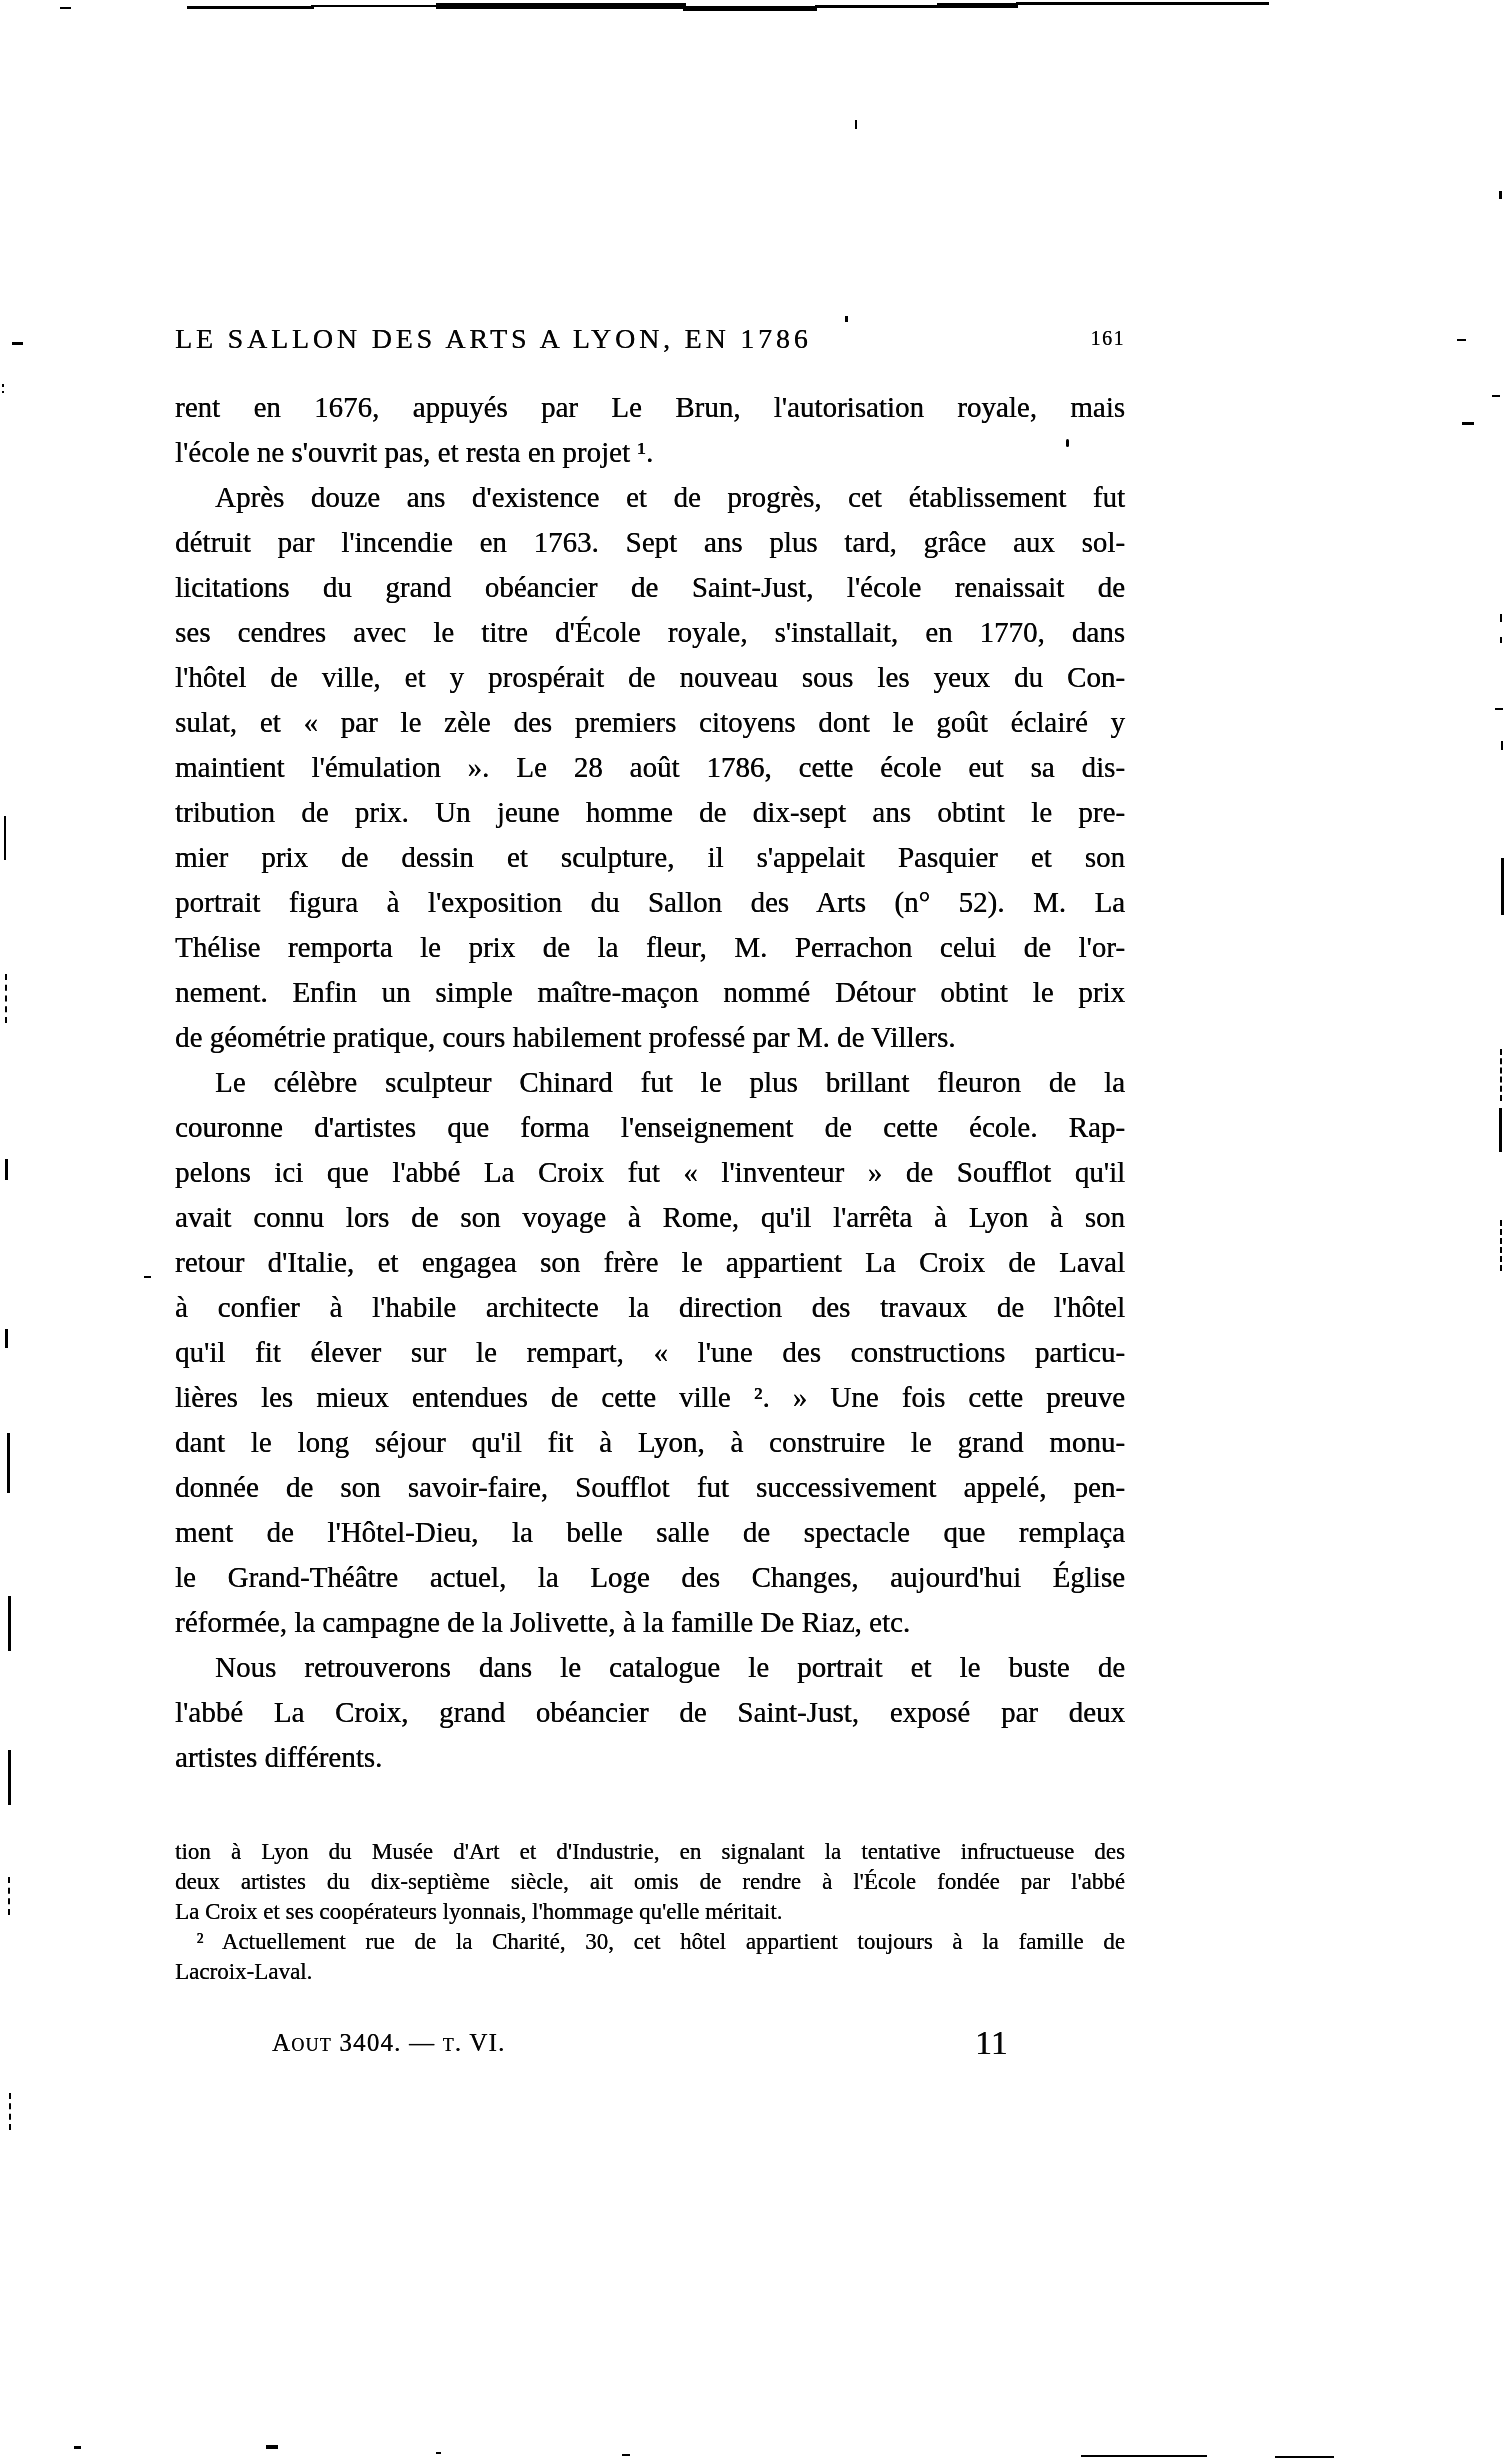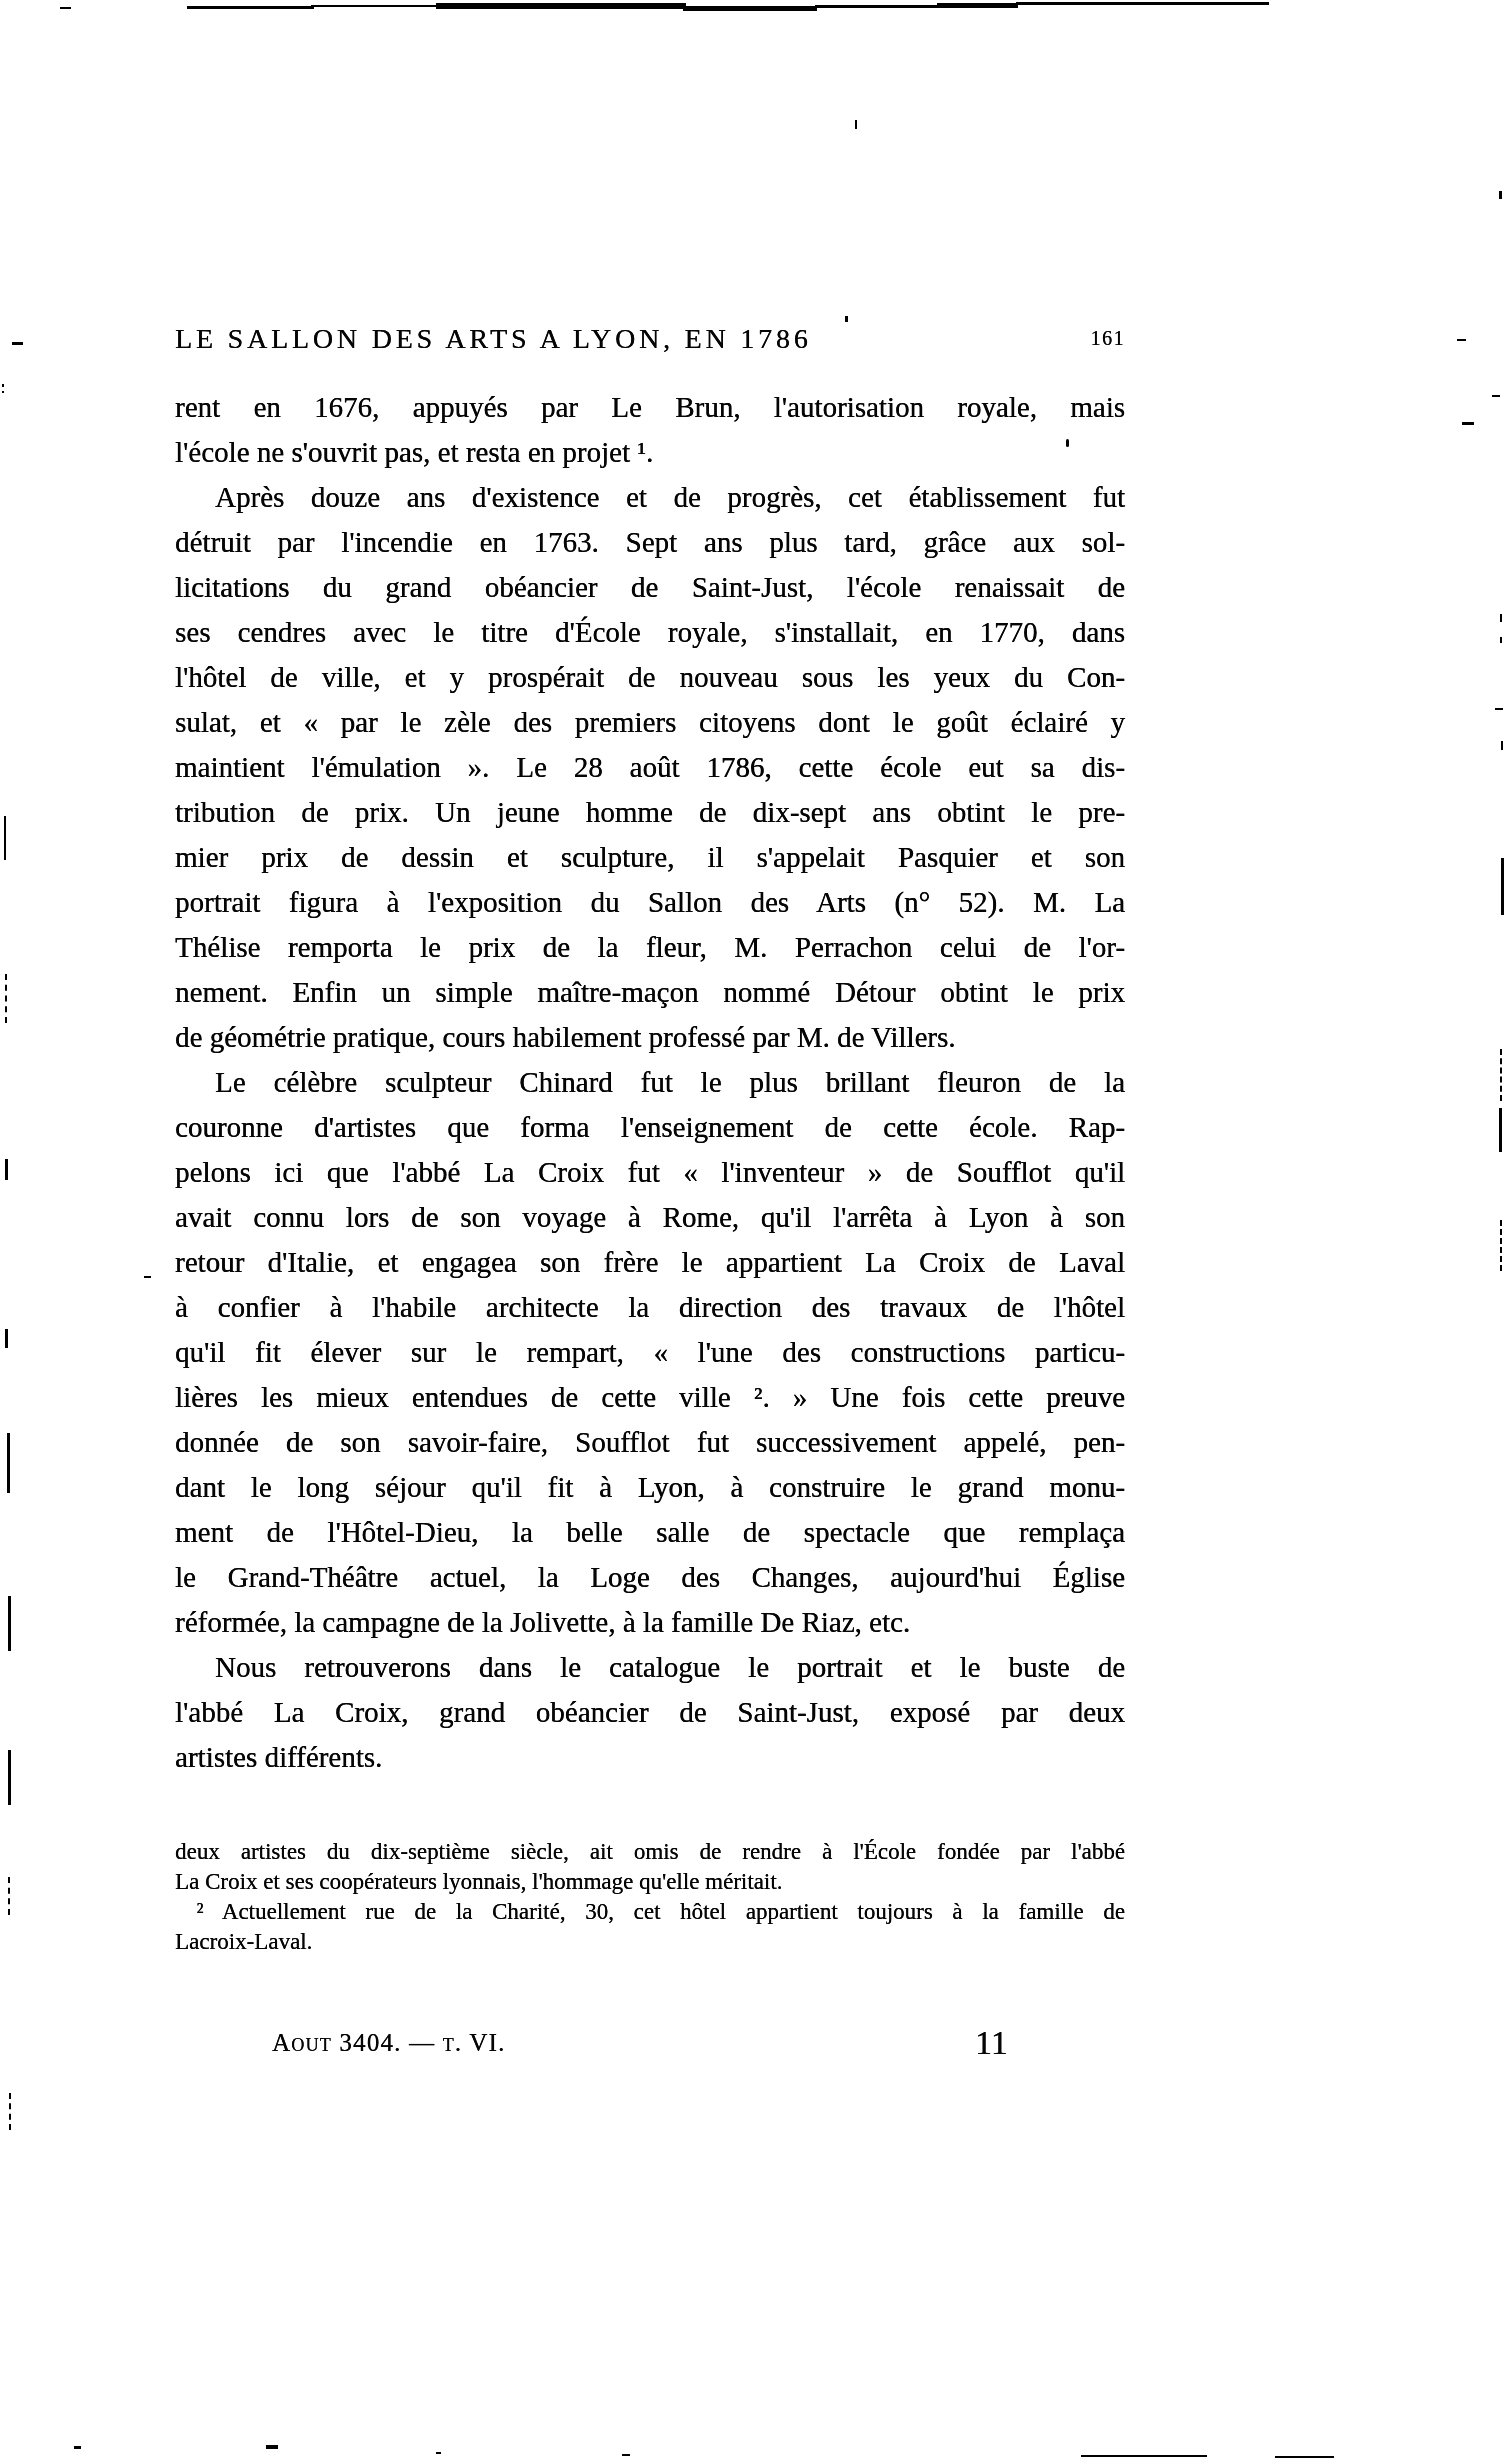--- a/index.html
+++ b/index.html
@@ -60,31 +60,32 @@
     <div class="bl">nement. Enfin un simple maître-maçon nommé Détour obtint le prix</div>
     <div class="bl last">de géométrie pratique, cours habilement professé par M. de Villers.</div>
     <div class="bl ind">Le célèbre sculpteur Chinard fut le plus brillant fleuron de la</div>
     <div class="bl">couronne d'artistes que forma l'enseignement de cette école. Rap-</div>
     <div class="bl">pelons ici que l'abbé La Croix fut « l'inventeur » de Soufflot qu'il</div>
     <div class="bl">avait connu lors de son voyage à Rome, qu'il l'arrêta à Lyon à son</div>
     <div class="bl">retour d'Italie, et engagea son frère le appartient La Croix de Laval</div>
     <div class="bl">à confier à l'habile architecte la direction des travaux de l'hôtel</div>
     <div class="bl">qu'il fit élever sur le rempart, « l'une des constructions particu-</div>
     <div class="bl">lières les mieux entendues de cette ville ². » Une fois cette preuve</div>
+    <div class="bl">dant le long séjour qu'il fit à Lyon, à construire le grand monu-</div>
     <div class="bl">donnée de son savoir-faire, Soufflot fut successivement appelé, pen-</div>
-    <div class="bl">dant le long séjour qu'il fit à Lyon, à construire le grand monu-</div>
     <div class="bl">ment de l'Hôtel-Dieu, la belle salle de spectacle que remplaça</div>
     <div class="bl">le Grand-Théâtre actuel, la Loge des Changes, aujourd'hui Église</div>
     <div class="bl last">réformée, la campagne de la Jolivette, à la famille De Riaz, etc.</div>
     <div class="bl ind">Nous retrouverons dans le catalogue le portrait et le buste de</div>
     <div class="bl">l'abbé La Croix, grand obéancier de Saint-Just, exposé par deux</div>
     <div class="bl last">artistes différents.</div>
   </div>
 
   <div class="fnotes">
+    <div class="fl">tion à Lyon du Musée d'Art et d'Industrie, en signalant la tentative infructueuse des</div>
     <div class="fl">deux artistes du dix-septième siècle, ait omis de rendre à l'École fondée par l'abbé</div>
     <div class="fl last">La Croix et ses coopérateurs lyonnais, l'hommage qu'elle méritait.</div>
     <div class="fl ind">² Actuellement rue de la Charité, 30, cet hôtel appartient toujours à la famille de</div>
     <div class="fl last">Lacroix-Laval.</div>
   </div>
 
   <div class="footer">
     <span class="fdate">Aout 3404. — t. VI.</span>
     <span class="fsig">11</span>
   </div>

